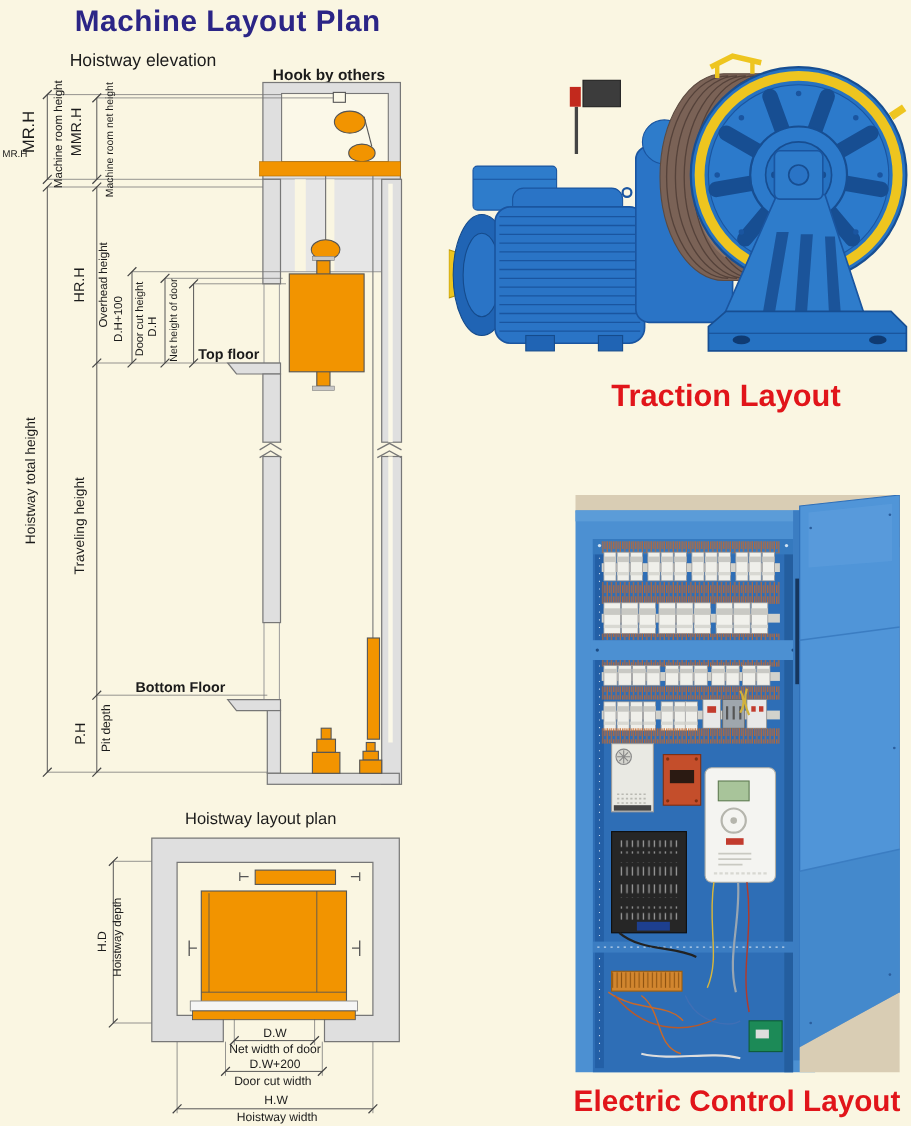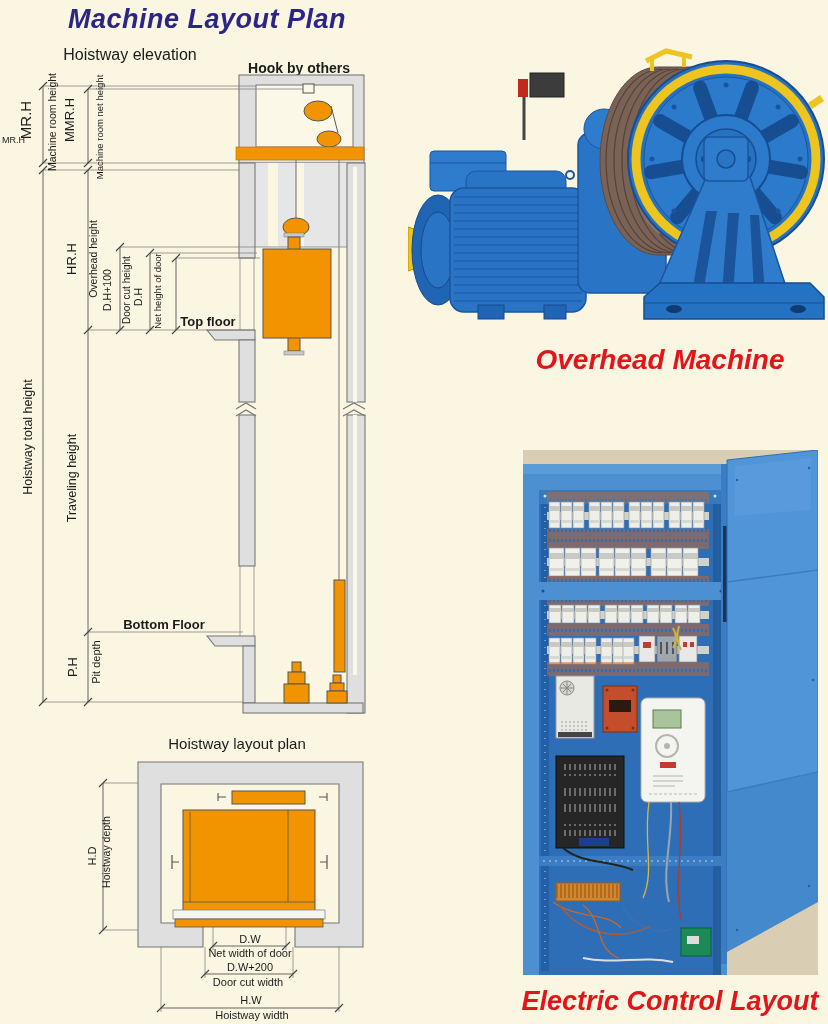--- a/index.html
+++ b/index.html
@@ -1,19 +1,19 @@
 <!DOCTYPE html>
 <html><head>
 <meta charset="utf-8">
 <style>
   html,body{margin:0;padding:0;}
   body{width:828px;height:1024px;background:#FAF6E2;position:relative;overflow:hidden;
        font-family:"Liberation Sans",sans-serif;}
   #stage{position:absolute;left:0;top:0;width:828px;height:1024px;}
-  .abs{position:absolute;font-style:italic;}
+  .abs{position:absolute;}
   .page-title{left:68px;top:4px;font-size:27px;font-weight:bold;color:#2B2586;letter-spacing:.5px;}
   .caption{font-weight:bold;color:#E1151A;text-align:center;}
   .cap-traction{left:495px;top:344px;width:330px;font-size:28px;}
   .cap-panel{left:520px;top:986px;width:300px;font-size:27px;}
   svg{position:absolute;}
   svg text{font-family:"Liberation Sans",sans-serif;fill:#1b1b1b;}
   .dimline{stroke:#555;stroke-width:.9;fill:none;}
   .extline{stroke:#777;stroke-width:.7;fill:none;}
   .tick{stroke:#444;stroke-width:1.1;fill:none;}
   .wall{fill:#DFDFDF;stroke:#777;stroke-width:1.1;}
@@ -209,21 +209,21 @@
       <path d="M298,166 L309,166 L295,248 L284,248 Z M320,168 L331,168 L325,248 L314,248 Z M342,170 L351,170 L357,248 L346,248 Z" fill="#174E92" opacity=".85"></path>
       <rect x="296" y="92" width="44" height="44" rx="5" fill="#2E7CCB" stroke="#1A55A0" stroke-width="1.5"></rect>
       <circle cx="318" cy="114" r="9" fill="#2A74C6" stroke="#174E92" stroke-width="1.5"></circle>
       <polygon points="236,252 252,238 402,238 416,252 416,274 236,274" fill="#2672C2" stroke="#174E92" stroke-width="1.5"></polygon>
       <line x1="236" y1="258" x2="416" y2="258" stroke="#174E92"></line>
       <ellipse cx="266" cy="264" rx="8" ry="4" fill="#0F3B73"></ellipse>
       <ellipse cx="390" cy="264" rx="8" ry="4" fill="#0F3B73"></ellipse>
     </g>
   </svg>
 
-  <div class="abs caption cap-traction">Overhead Machine</div>
+  <div class="abs caption cap-traction">Traction Layout</div>
 
   <svg style="left:523px;top:450px" width="295" height="525" viewBox="0 0 295 525">
     <defs>
       <pattern id="pw" width="4" height="10" patternUnits="userSpaceOnUse">
         <path d="M1,0 V10 M3,2 V9" stroke="#C7682A" stroke-width="1" fill="none"></path>
       </pattern>
       <pattern id="pth" width="4" height="18" patternUnits="userSpaceOnUse">
         <path d="M2,2 V16" stroke="#8F5310" stroke-width="1" fill="none"></path>
       </pattern>
       <pattern id="phs" width="5" height="14" patternUnits="userSpaceOnUse">

